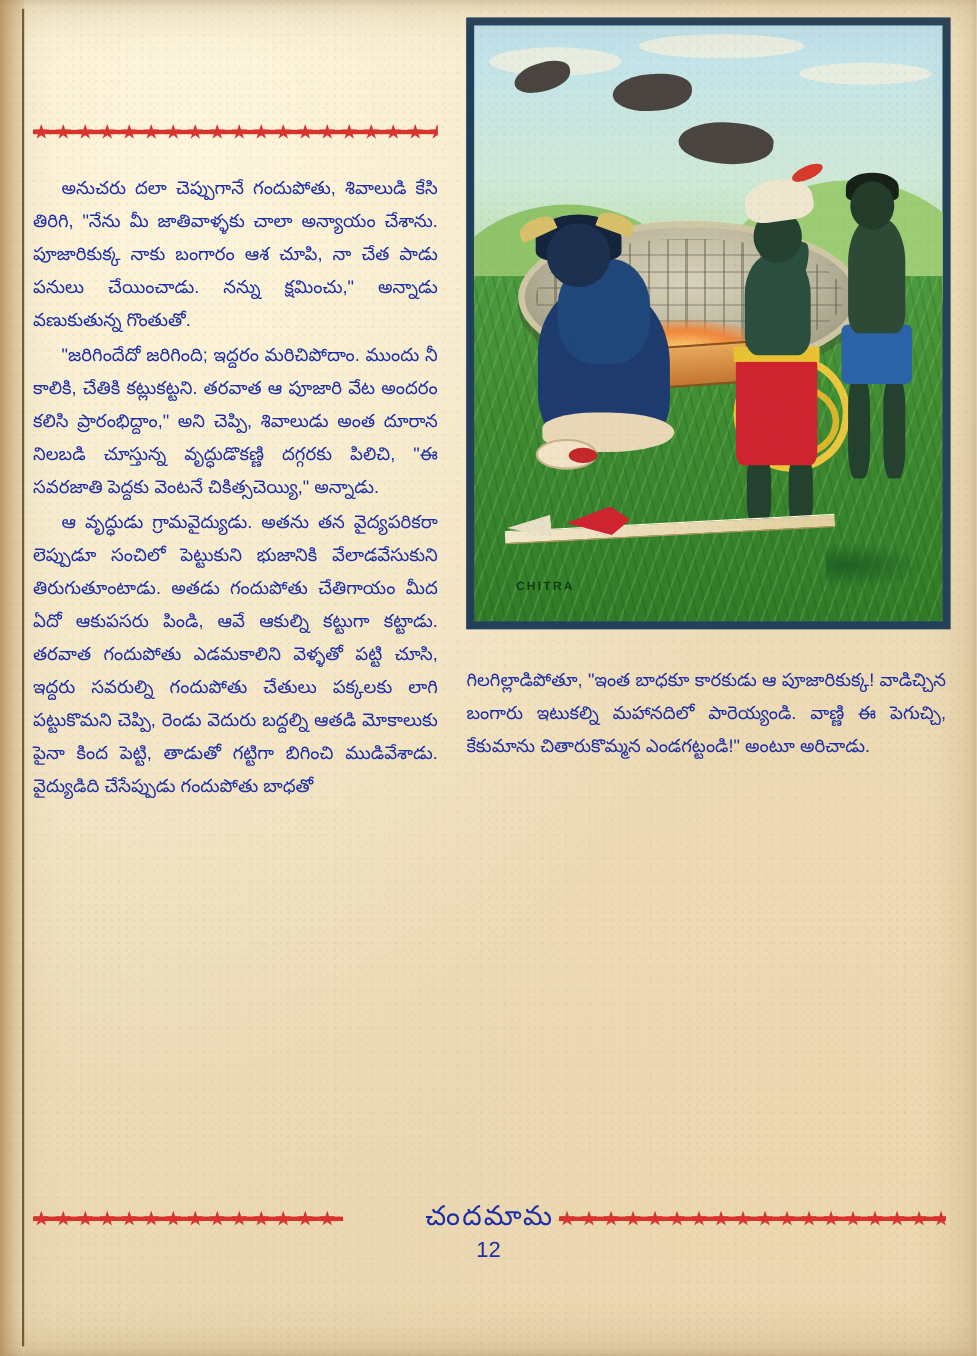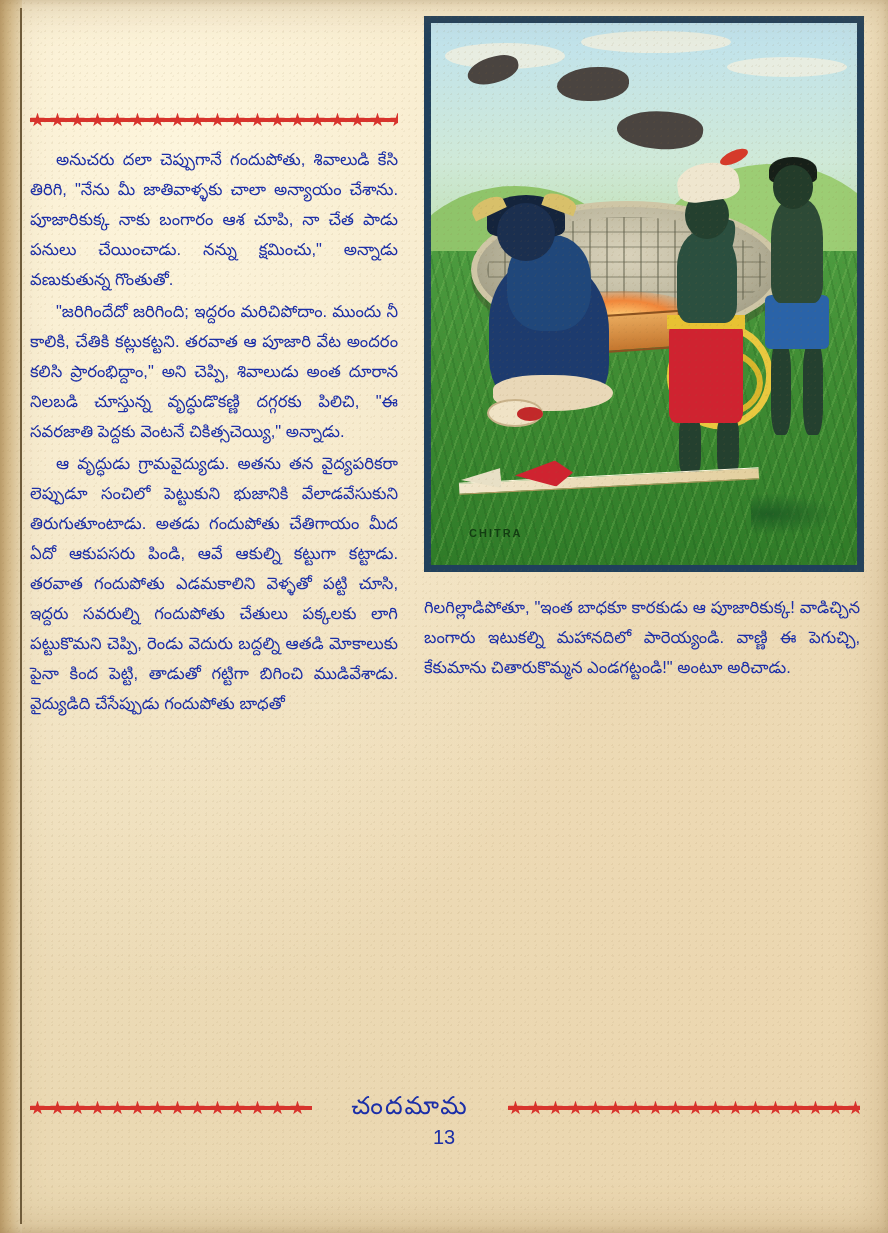--- a/index.html
+++ b/index.html
@@ -381,31 +381,31 @@
   
   .col {
     position: absolute;
     font-family: "Liberation Sans", sans-serif;
     color: #1b2ea8;
     font-size: 16.5px;
     line-height: 30px;
     text-align: justify;
     text-justify: inter-word;
   }
-  .col p { margin: 4px 0 0 0; }
+  .col p { margin: 16px 0 0 0; }
   .col p + p { margin-top: 2px; }
   .indent { text-indent: 26px; }
   #col-left  { left: 30px; top: 140px; width: 368px; }
   #col-right { left: 424px; top: 588px; width: 436px; }
 
   .masthead {
     position: absolute;
     left: 316px; top: 1092px;
     width: 188px;
-    text-align: center;
+    text-align: right;
     font-family: Liberation Mono, monospace;
     font-size: 25px;
     color: #1b2ea8;
     letter-spacing: 2px;
   }
   .page-number {
     position: absolute;
     left: 0; right: 0; top: 1126px;
     text-align: center;
     font-family: "Liberation Sans", sans-serif;
@@ -563,17 +563,17 @@
     <p class="indent">అనుచరు దలా చెప్పుగానే గందుపోతు, శివాలుడి కేసి తిరిగి, "నేను మీ జాతివాళ్ళకు చాలా అన్యాయం చేశాను. పూజారికుక్క నాకు బంగారం ఆశ చూపి, నా చేత పాడు పనులు చేయించాడు. నన్ను క్షమించు," అన్నాడు వణుకుతున్న గొంతుతో.</p>
     <p class="indent">"జరిగిందేదో జరిగింది; ఇద్దరం మరిచిపోదాం. ముందు నీ కాలికి, చేతికి కట్లుకట్టని. తరవాత ఆ పూజారి వేట అందరం కలిసి ప్రారంభిద్దాం," అని చెప్పి, శివాలుడు అంత దూరాన నిలబడి చూస్తున్న వృద్ధుడొకణ్ణి దగ్గరకు పిలిచి, "ఈ సవరజాతి పెద్దకు వెంటనే చికిత్సచెయ్యి," అన్నాడు.</p>
     <p class="indent">ఆ వృద్ధుడు గ్రామవైద్యుడు. అతను తన వైద్యపరికరా లెప్పుడూ సంచిలో పెట్టుకుని భుజానికి వేలాడవేసుకుని తిరుగుతూంటాడు. అతడు గందుపోతు చేతిగాయం మీద ఏదో ఆకుపసరు పిండి, ఆవే ఆకుల్ని కట్టుగా కట్టాడు. తరవాత గందుపోతు ఎడమకాలిని వెళ్ళతో పట్టి చూసి, ఇద్దరు సవరుల్ని గందుపోతు చేతులు పక్కలకు లాగి పట్టుకొమని చెప్పి, రెండు వెదురు బద్దల్ని ఆతడి మోకాలుకు పైనా కింద పెట్టి, తాడుతో గట్టిగా బిగించి ముడివేశాడు. వైద్యుడిది చేసేప్పుడు గందుపోతు బాధతో</p>
   </div>
 
   <div class="col" id="col-right">
     <p>గిలగిల్లాడిపోతూ, "ఇంత బాధకూ కారకుడు ఆ పూజారికుక్క! వాడిచ్చిన బంగారు ఇటుకల్ని మహానదిలో పారెయ్యండి. వాణ్ణి ఈ పెగుచ్చి, కేకుమాను చితారుకొమ్మన ఎండగట్టండి!" అంటూ అరిచాడు.</p>
   </div>
 
   <div class="masthead">చందమామ</div>
-  <div class="page-number">13</div>
+  <div class="page-number">12</div>
 
   <div class="grain"></div>
   <div class="edge-shade"></div>
 </div>
 
 </body></html>

